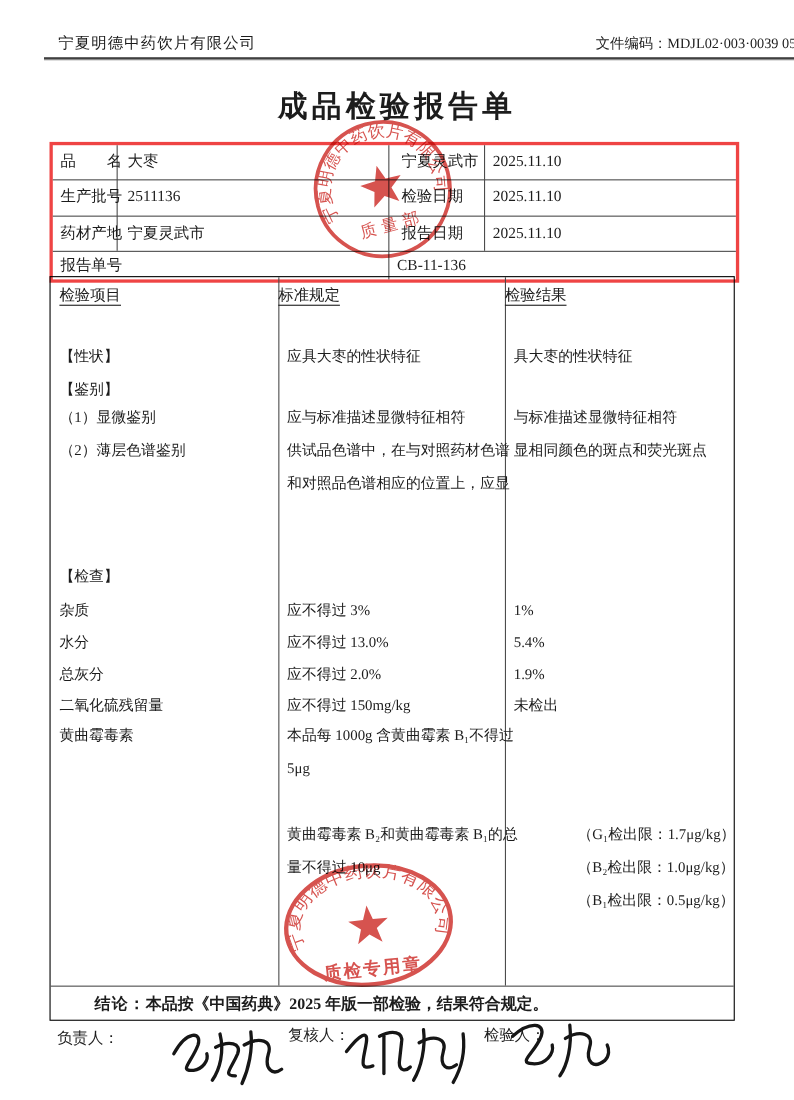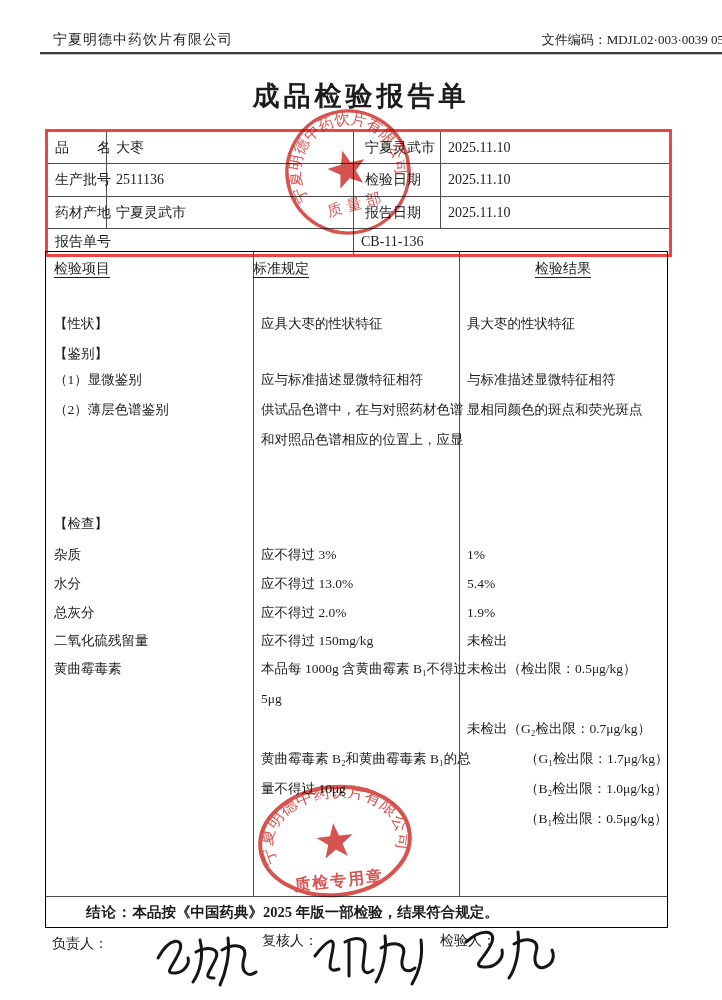--- a/index.html
+++ b/index.html
@@ -74,21 +74,21 @@
     <div class="cell" style="left:313px;top:99px">CB-11-136</div>
   </div>
 
   <div class="main-table">
     <div class="v" style="left:207px"></div>
     <div class="v" style="left:413px"></div>
     <div class="h-conc"></div>
 
     <div class="th" style="left:8px">检验项目</div>
     <div class="th" style="left:207px;width:206px;text-align:left">标准规定</div>
-    <div class="th" style="left:413px;width:208px;text-align:center">检验结果</div>
+    <div class="th" style="left:413px;width:208px;">检验结果</div>
 
     <div class="tl" style="left:8px;top:62px">【性状】</div>
     <div class="tl" style="left:8px;top:92px">【鉴别】</div>
     <div class="tl" style="left:8px;top:118px">（1）显微鉴别</div>
     <div class="tl" style="left:8px;top:148px">（2）薄层色谱鉴别</div>
     <div class="tl" style="left:8px;top:262px">【检查】</div>
     <div class="tl" style="left:8px;top:293px">杂质</div>
     <div class="tl" style="left:8px;top:322px">水分</div>
     <div class="tl" style="left:8px;top:351px">总灰分</div>
     <div class="tl" style="left:8px;top:379px">二氧化硫残留量</div>
@@ -107,22 +107,20 @@
     <div class="tl" style="left:215px;top:497px">黄曲霉毒素 B₂和黄曲霉毒素 B₁的总</div>
     <div class="tl" style="left:215px;top:527px">量不得过 10μg</div>
 
     <div class="tl" style="left:421px;top:62px">具大枣的性状特征</div>
     <div class="tl" style="left:421px;top:118px">与标准描述显微特征相符</div>
     <div class="tl" style="left:421px;top:148px">显相同颜色的斑点和荧光斑点</div>
     <div class="tl" style="left:421px;top:293px">1%</div>
     <div class="tl" style="left:421px;top:322px">5.4%</div>
     <div class="tl" style="left:421px;top:351px">1.9%</div>
     <div class="tl" style="left:421px;top:379px">未检出</div>
-    <div class="tl" style="left:421px;top:407px">未检出（检出限：0.5μg/kg）</div>
-    <div class="tl" style="left:421px;top:467px">未检出（G₂检出限：0.7μg/kg）</div>
     <div class="tl" style="left:479px;top:497px">（G₁检出限：1.7μg/kg）</div>
     <div class="tl" style="left:479px;top:527px">（B₂检出限：1.0μg/kg）</div>
     <div class="tl" style="left:479px;top:557px">（B₁检出限：0.5μg/kg）</div>
 
     <div class="conclusion"><b>结论：</b><span>本品按《中国药典》2025 年版一部检验，结果符合规定。</span></div>
   </div>
 
   <div class="sig-label" style="left:52px;top:935px">负责人：</div>
   <div class="sig-label" style="left:262px;top:932px">复核人：</div>
   <div class="sig-label" style="left:440px;top:932px">检验人：</div>

